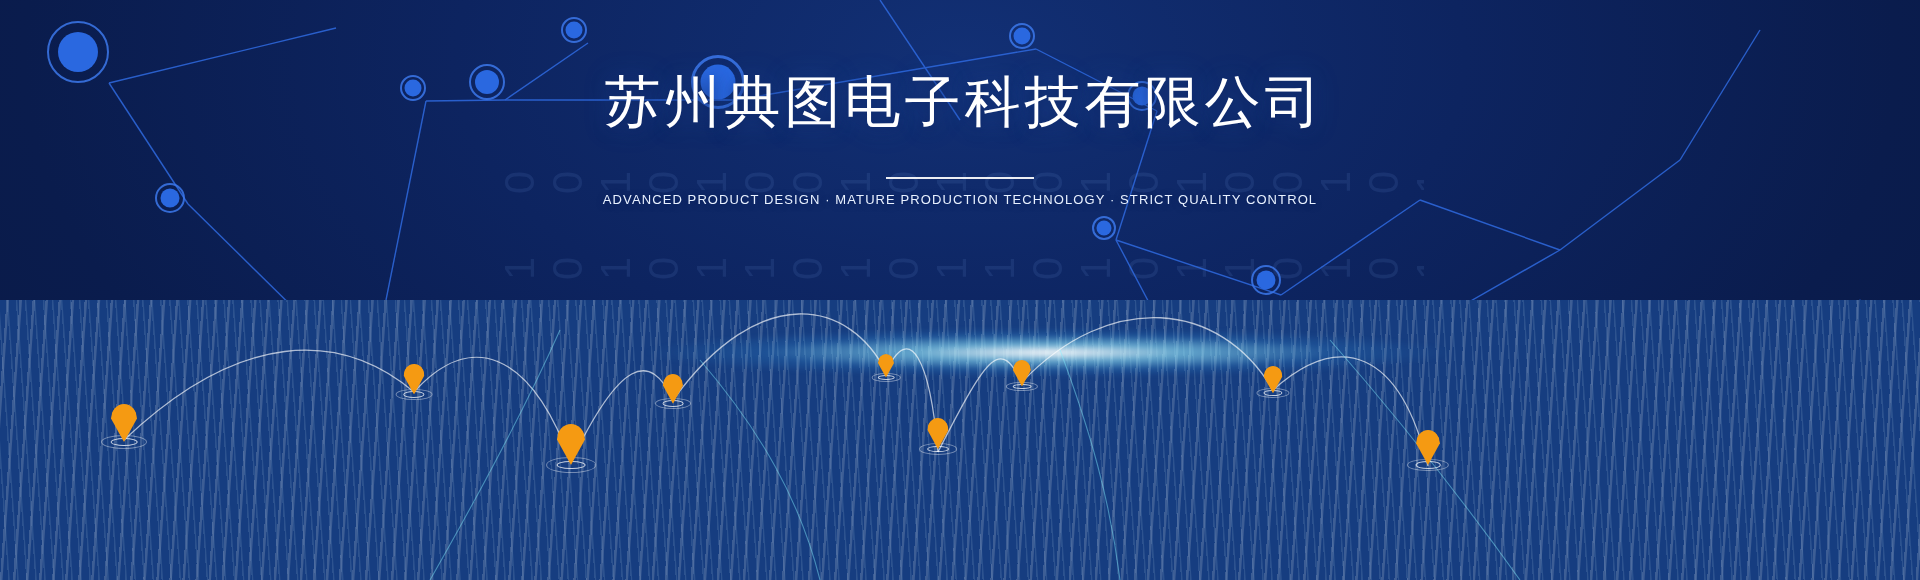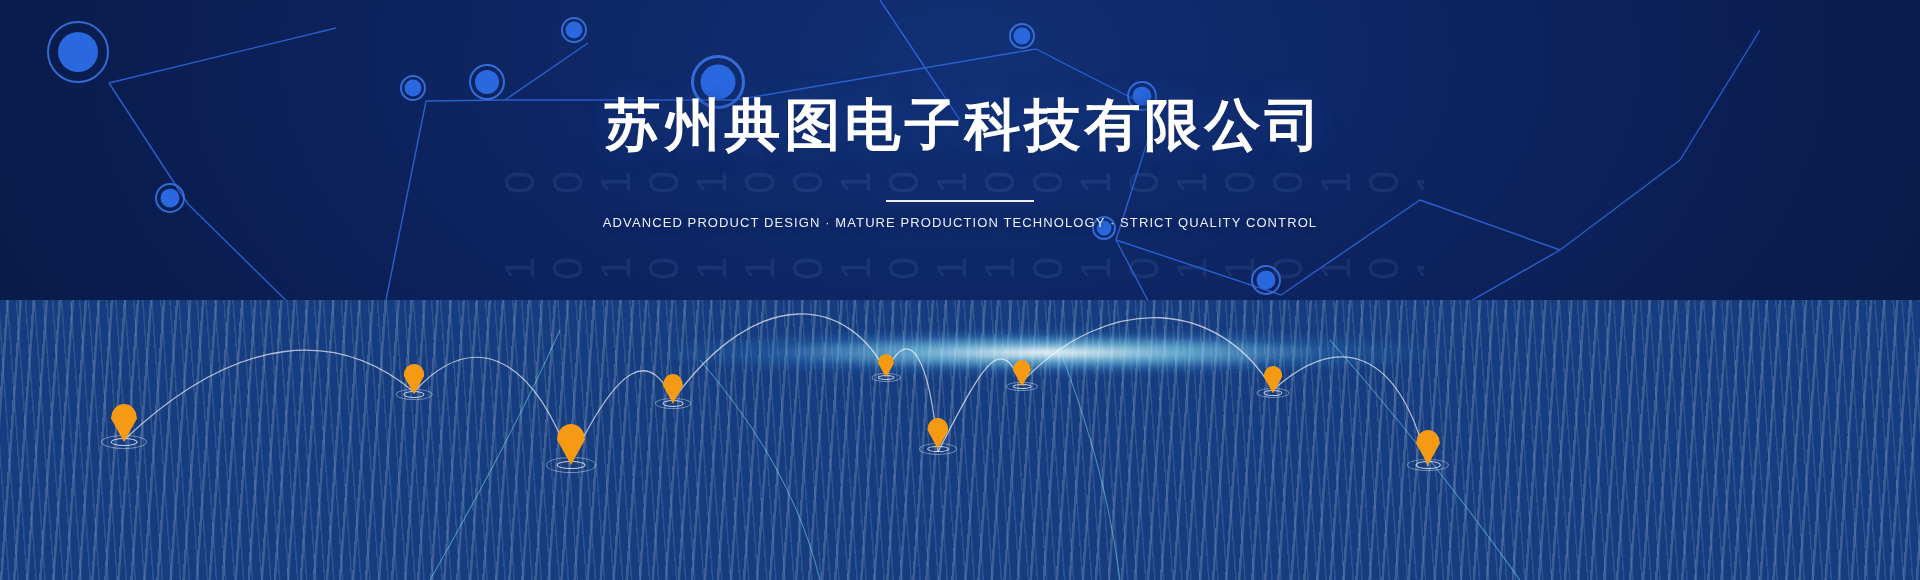--- a/index.html
+++ b/index.html
@@ -86,22 +86,22 @@
     border-radius:50% 50% 50% 50% / 38% 38% 62% 62%;
     clip-path:polygon(50% 100%, 0% 38%, 4% 20%, 16% 7%, 34% 0%, 50% 0%, 66% 0%, 84% 7%, 96% 20%, 100% 38%);
   }
 
   
   .content{
     position:absolute; left:0; right:0; top:0; text-align:center; z-index:40;
     width:1920px;
   }
   .title{
-    margin-top:88px;
-    font-size:56px; font-weight:bold; color:#ffffff; letter-spacing:4px;
+    margin-top:65px;
+    font-size:56px; font-weight:normal; color:#ffffff; letter-spacing:4px;
     text-shadow:0 2px 14px rgba(10,30,90,0.85), 0 0 26px rgba(60,140,255,0.35);
     padding-left:9px;
   }
   .divider{
     width:148px; height:2px; margin:36px auto 0;
     background:#ffffff; opacity:.92;
   }
   .tagline-cn{
     margin-top:34px; font-size:21px; color:#ffffff; letter-spacing:2px; font-weight:normal;
     text-shadow:0 1px 8px rgba(10,30,90,0.75);

